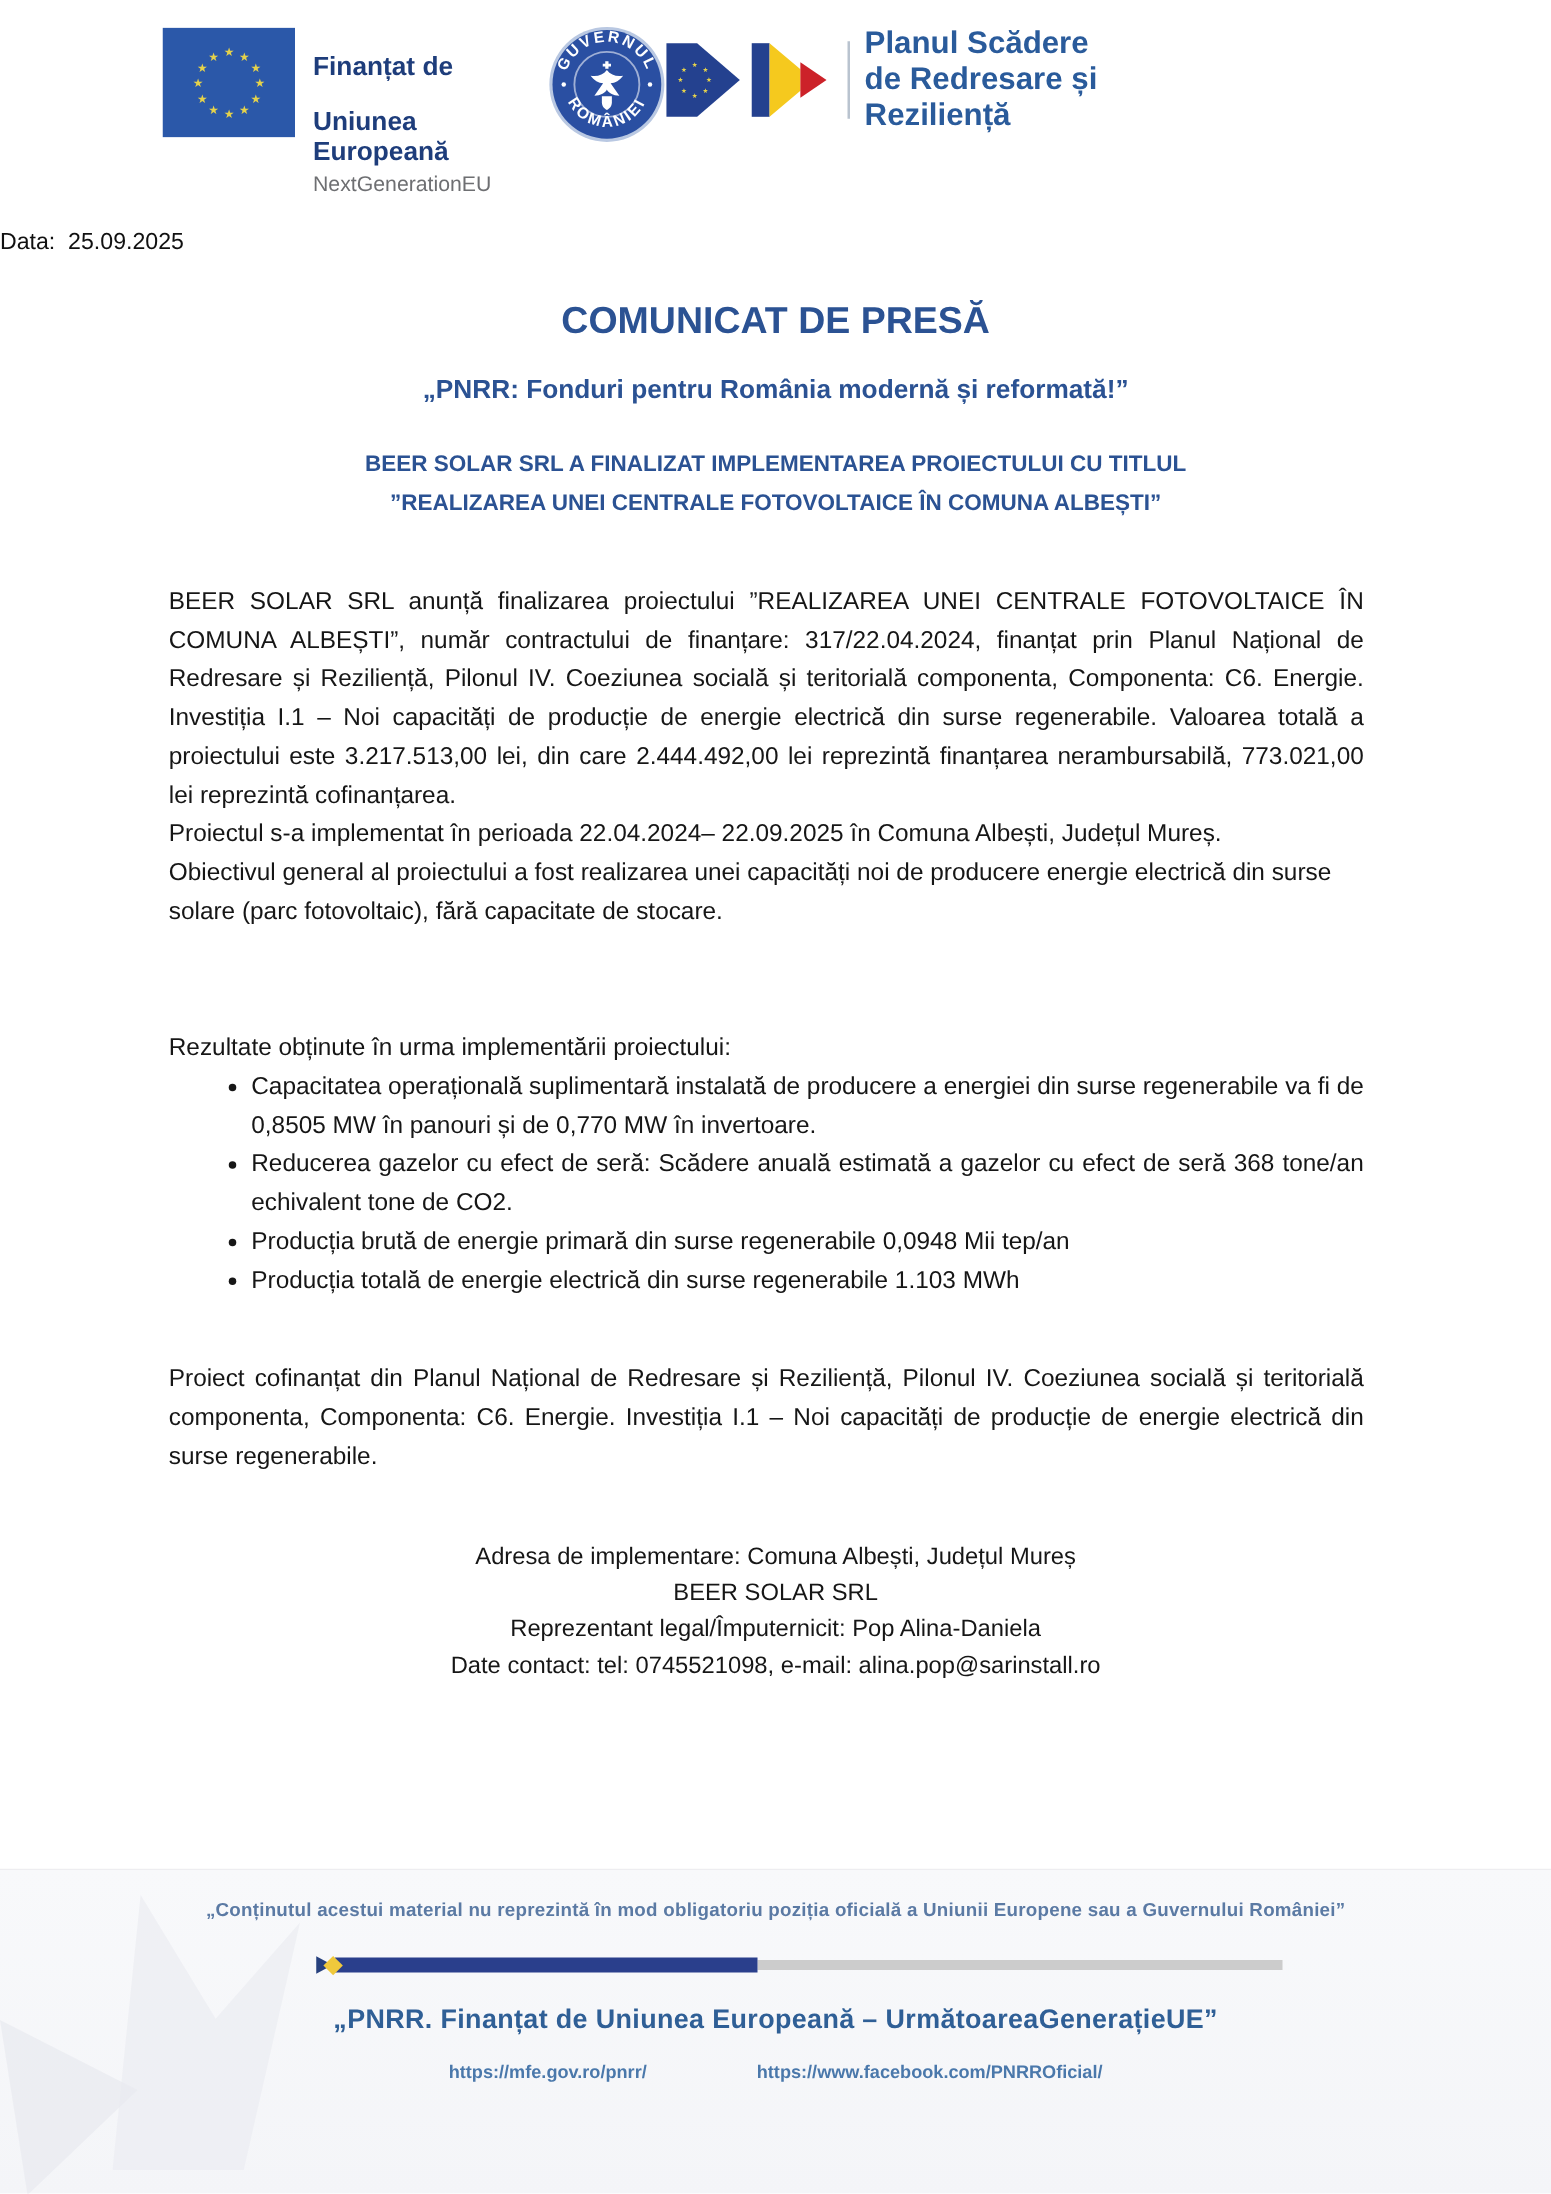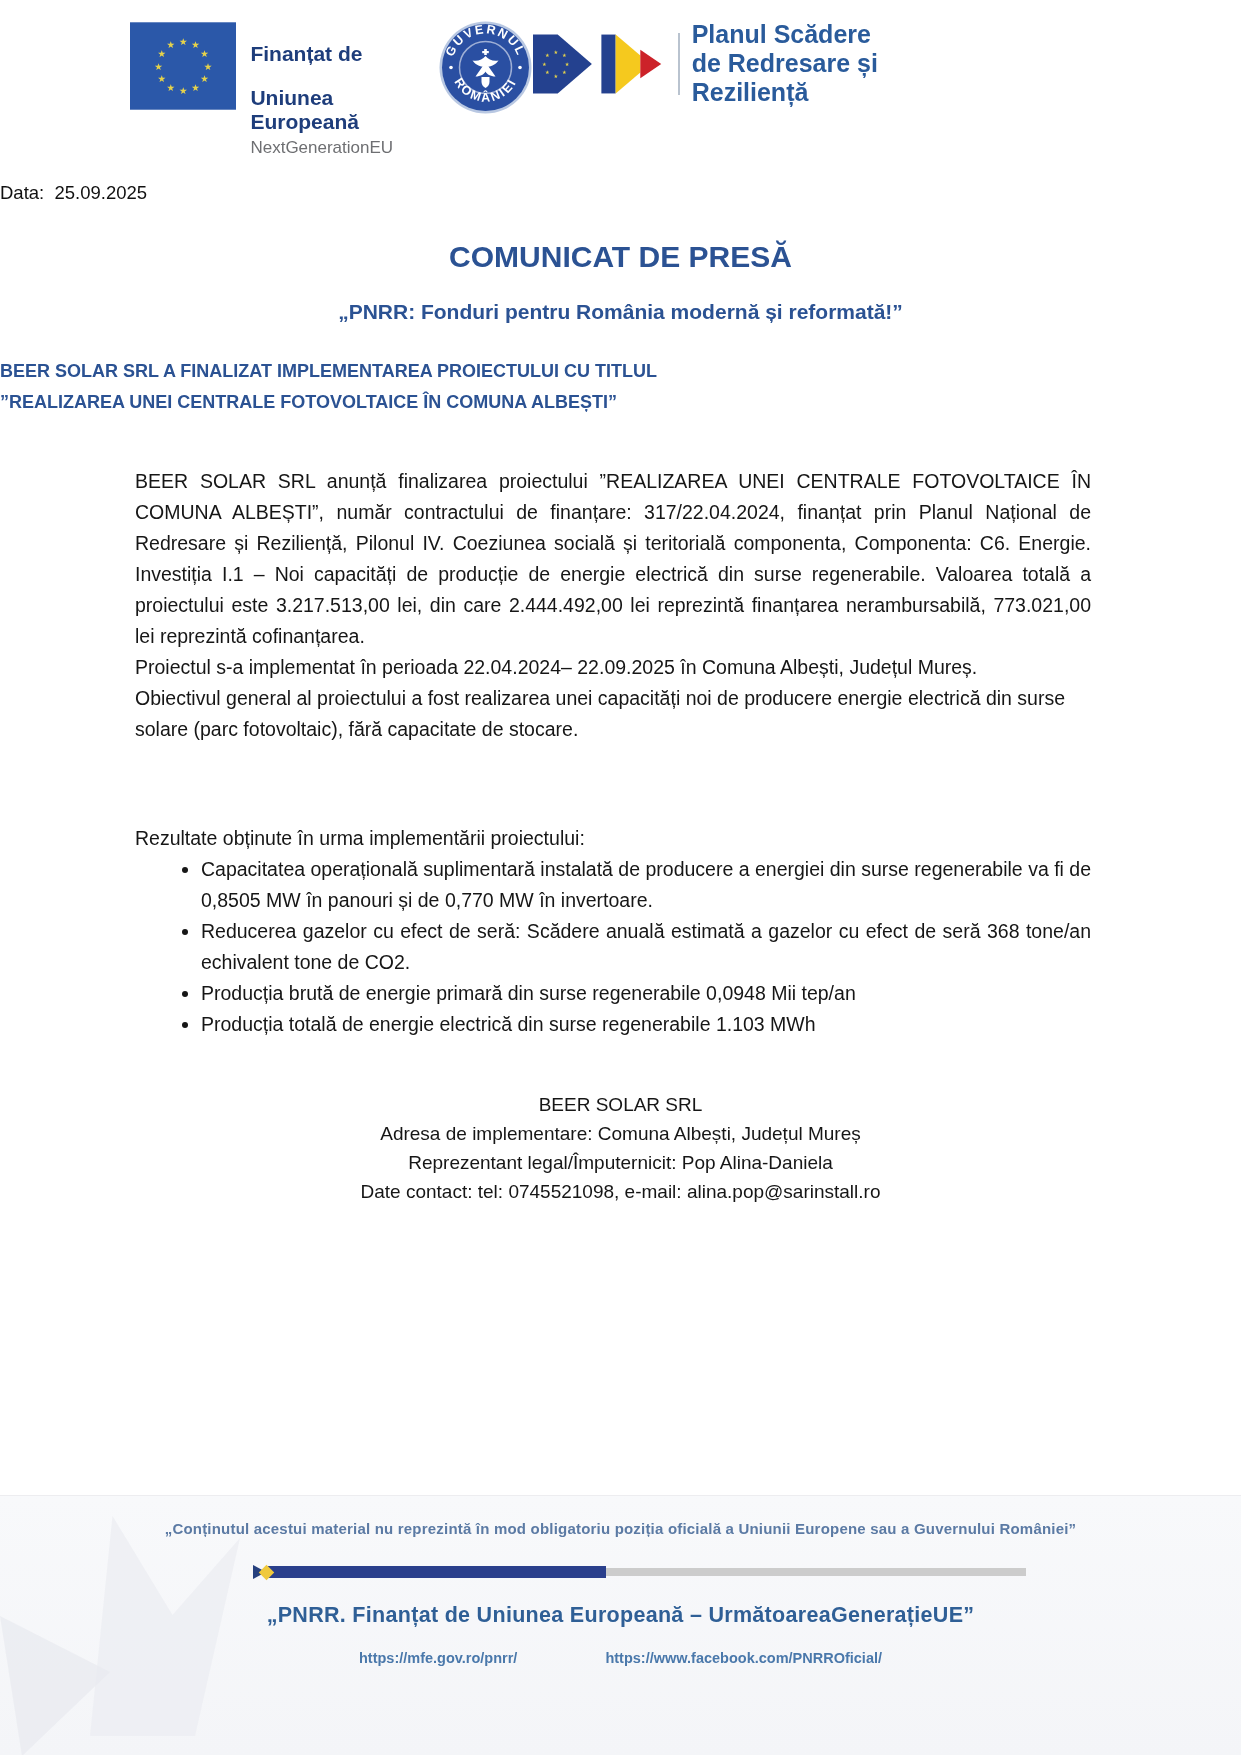--- a/index.html
+++ b/index.html
@@ -45,20 +45,21 @@
   }
   .subtitle{
     margin:26px 0 0 0;
     text-align:center;
     font-size:21px;
     font-weight:bold;
     color:#2b5293;
   }
   .headline{
     margin-top:32px;
+    text-align:center;
     font-size:18px;
     font-weight:bold;
     color:#2b5293;
     line-height:31px;
   }
   
   .content{
     margin:48px 150px 0 135px;
     font-size:19.5px;
     line-height:31px;
@@ -258,25 +259,26 @@
     <p>Obiectivul general al proiectului a fost realizarea unei capacități noi de producere energie electrică din surse solare (parc fotovoltaic), fără capacitate de stocare.</p>
 
     <p class="results-heading">Rezultate obținute în urma implementării proiectului:</p>
     <ul class="results-list">
       <li>Capacitatea operațională suplimentară instalată de producere a energiei din surse regenerabile va fi de 0,8505 MW în panouri și de 0,770 MW în invertoare.</li>
       <li>Reducerea gazelor cu efect de seră: Scădere anuală estimată a gazelor cu efect de seră 368 tone/an echivalent tone de CO2.</li>
       <li>Producția brută de energie primară din surse regenerabile 0,0948 Mii tep/an</li>
       <li>Producția totală de energie electrică din surse regenerabile 1.103 MWh</li>
     </ul>
 
+    <p class="justified cofinance">Proiect cofinanțat din Planul Național de Redresare și Reziliență, Pilonul IV. Coeziunea socială și teritorială componenta,  Componenta: C6. Energie. Investiția I.1 – Noi capacități de producție de energie electrică din surse regenerabile.</p>
   </section>
 
   <section class="contact-block">
+    <div>Adresa de implementare: Comuna Albești, Județul Mureș</div>
     <div>BEER SOLAR SRL</div>
-    <div>Adresa de implementare: Comuna Albești, Județul Mureș</div>
     <div>Reprezentant legal/Împuternicit: Pop Alina-Daniela</div>
     <div>Date contact: tel: 0745521098, e-mail: alina.pop@sarinstall.ro</div>
   </section>
 
 
   <footer class="footer">
     <div class="watermark wm1"></div>
     <div class="watermark wm2"></div>
 
     <div class="disclaimer">„Conținutul acestui material nu reprezintă în mod obligatoriu poziția oficială a Uniunii Europene sau a Guvernului României”</div>

